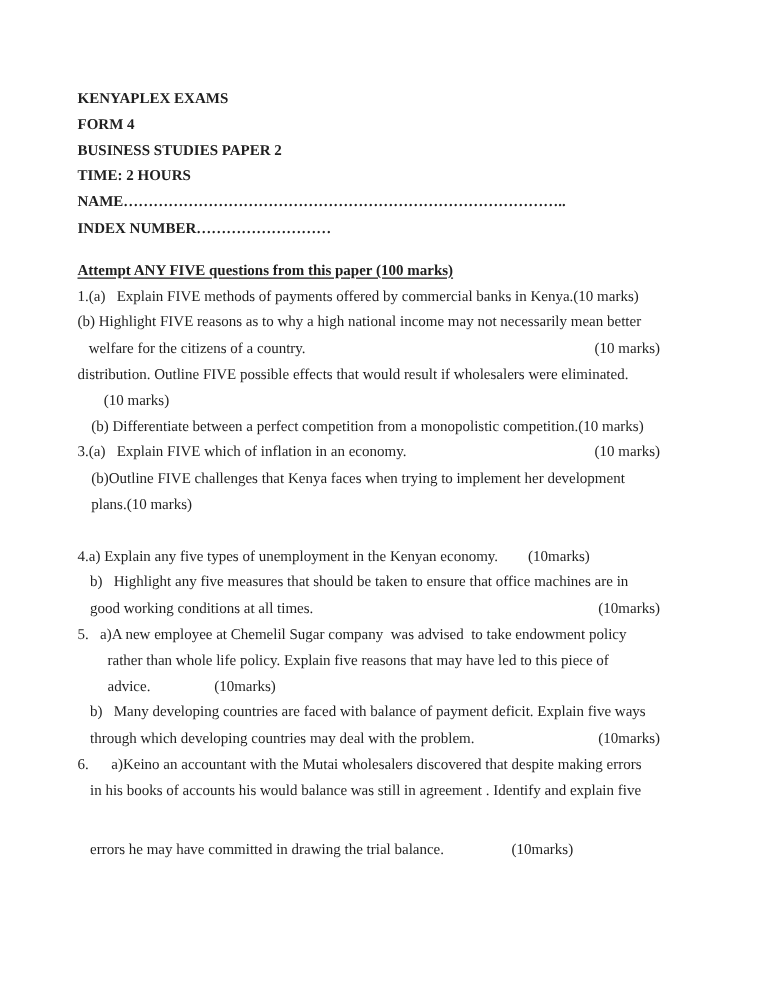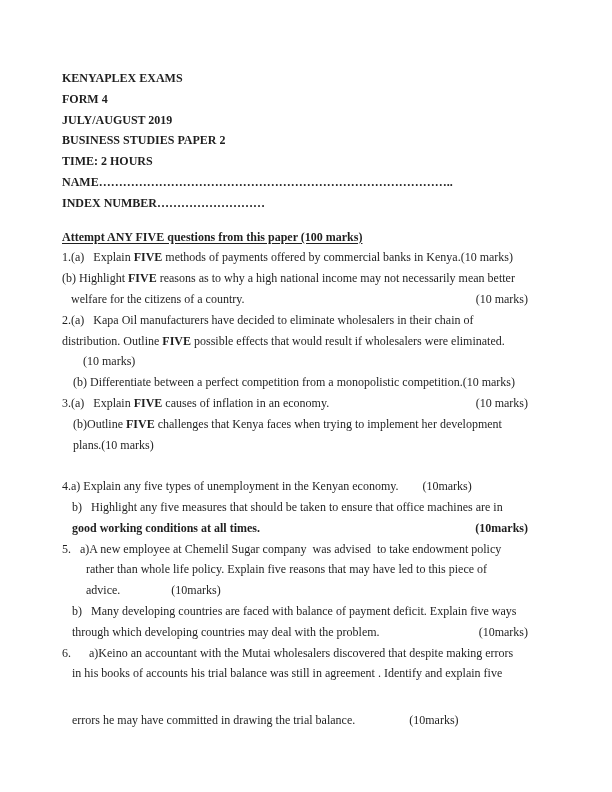--- a/index.html
+++ b/index.html
@@ -4,58 +4,56 @@
 <style>
   html,body{margin:0;padding:0;background:#ffffff;}
   .page{
     position:relative;width:612px;height:760px;background:#ffffff;overflow:hidden;
     font-family:"Liberation Serif","DejaVu Serif",serif;color:#1f1f1f;font-size:12px;
   }
   .content{position:absolute;left:62px;top:68px;width:466px;}
   .line{line-height:20.8px;min-height:20.8px;white-space:pre;}
   .hline{font-weight:bold;}
   .instruction{font-weight:bold;text-decoration:underline;margin-top:13px;text-underline-offset:2px;}
-  .b{font-weight:bold;}
+  .b{font-weight:normal;}
   .flexline{display:flex;justify-content:space-between;}
   .flexline .qtext{white-space:pre;}
   .marks{white-space:pre;}
 </style>
 </head>
 <body>
 
 <div class="page">
   <div class="content">
     <div id="header">
         <div class="line hline">KENYAPLEX EXAMS</div>
         <div class="line hline">FORM 4</div>
-        <div class="line hline">JULY/AUGUST 2019</div>
         <div class="line hline">BUSINESS STUDIES PAPER 2</div>
         <div class="line hline">TIME: 2 HOURS</div>
         <div class="line hline">NAME……………………………………………………………………………..</div>
         <div class="line hline">INDEX NUMBER………………………</div>
       </div>
     <div class="line instruction">Attempt ANY FIVE questions from this paper (100 marks)</div>
     <div id="questions">
         <div class="line"><span class="qtext"><span>1.(a)   Explain </span><span class="b">FIVE</span><span> methods of payments offered by commercial banks in Kenya.(10 marks)</span></span></div>
         <div class="line"><span class="qtext"><span>(b) Highlight </span><span class="b">FIVE</span><span> reasons as to why a high national income may not necessarily mean better</span></span></div>
         <div class="line flexline" style="padding-left: 9px;"><span class="qtext"><span>welfare for the citizens of a country.</span></span><span class="marks">(10 marks)</span></div>
-        <div class="line"><span class="qtext"><span>2.(a)   Kapa Oil manufacturers have decided to eliminate wholesalers in their chain of</span></span></div>
         <div class="line"><span class="qtext"><span>distribution. Outline </span><span class="b">FIVE</span><span> possible effects that would result if wholesalers were eliminated.</span></span></div>
         <div class="line" style="padding-left: 21px;"><span class="qtext"><span>(10 marks)</span></span></div>
         <div class="line" style="padding-left: 11px;"><span class="qtext"><span>(b) Differentiate between a perfect competition from a monopolistic competition.(10 marks)</span></span></div>
-        <div class="line flexline"><span class="qtext"><span>3.(a)   Explain </span><span class="b">FIVE</span><span> causes of inflation in an economy.</span></span><span class="marks">(10 marks)</span></div>
+        <div class="line flexline"><span class="qtext"><span>3.(a)   Explain </span><span class="b">FIVE</span><span> which of inflation in an economy.</span></span><span class="marks">(10 marks)</span></div>
         <div class="line" style="padding-left: 11px;"><span class="qtext"><span>(b)Outline </span><span class="b">FIVE</span><span> challenges that Kenya faces when trying to implement her development</span></span></div>
         <div class="line" style="padding-left: 11px;"><span class="qtext"><span>plans.(10 marks)</span></span></div>
         <div class="line">&nbsp;</div>
         <div class="line"><span class="qtext"><span>4.a) Explain any five types of unemployment in the Kenyan economy.        (10marks)</span></span></div>
         <div class="line" style="padding-left: 10px;"><span class="qtext"><span>b)   Highlight any five measures that should be taken to ensure that office machines are in</span></span></div>
-        <div class="line flexline" style="padding-left: 10px; font-weight: bold;"><span class="qtext"><span>good working conditions at all times.</span></span><span class="marks">(10marks)</span></div>
+        <div class="line flexline" style="padding-left: 10px;"><span class="qtext"><span>good working conditions at all times.</span></span><span class="marks">(10marks)</span></div>
         <div class="line"><span class="qtext"><span>5.   a)A new employee at Chemelil Sugar company  was advised  to take endowment policy</span></span></div>
         <div class="line" style="padding-left: 24px;"><span class="qtext"><span>rather than whole life policy. Explain five reasons that may have led to this piece of</span></span></div>
         <div class="line" style="padding-left: 24px;"><span class="qtext"><span>advice.                 (10marks)</span></span></div>
         <div class="line" style="padding-left: 10px;"><span class="qtext"><span>b)   Many developing countries are faced with balance of payment deficit. Explain five ways</span></span></div>
         <div class="line flexline" style="padding-left: 10px; align-items: flex-end;"><span class="qtext"><span>through which developing countries may deal with the problem.</span></span><span class="marks">(10marks)</span></div>
         <div class="line"><span class="qtext"><span>6.      a)Keino an accountant with the Mutai wholesalers discovered that despite making errors</span></span></div>
-        <div class="line" style="padding-left: 10px;"><span class="qtext"><span>in his books of accounts his trial balance was still in agreement . Identify and explain five</span></span></div>
+        <div class="line" style="padding-left: 10px;"><span class="qtext"><span>in his books of accounts his would balance was still in agreement . Identify and explain five</span></span></div>
         <div class="line" style="padding-left: 10px; margin-top: 26px;"><span class="qtext"><span>errors he may have committed in drawing the trial balance.                  (10marks)</span></span></div>
       </div>
   </div>
 </div>
 
 </body></html>

